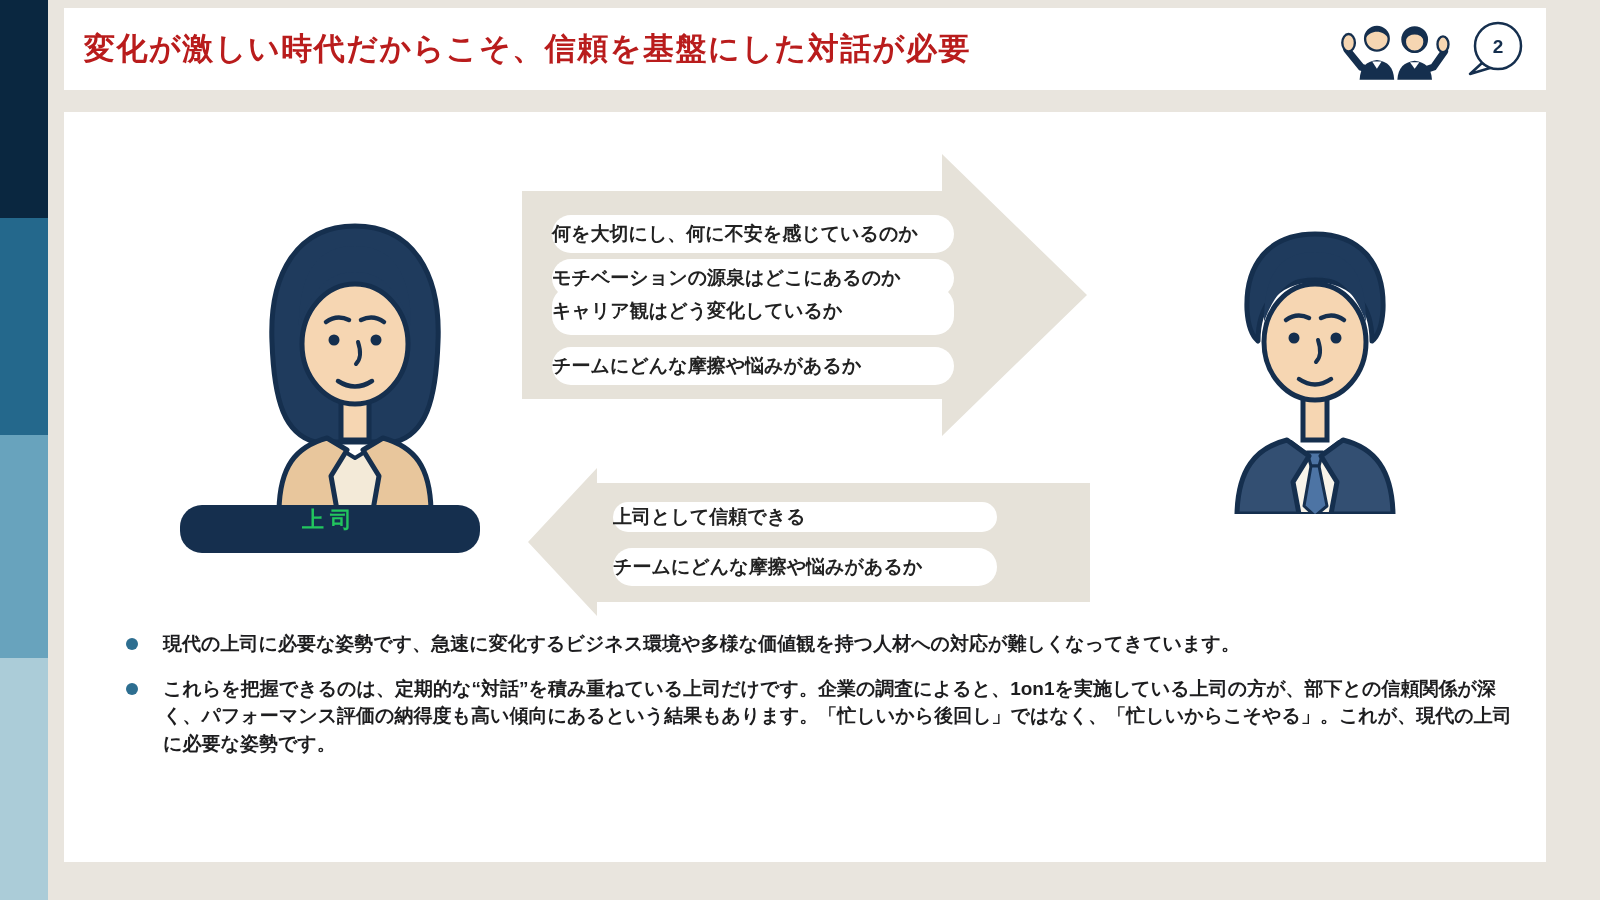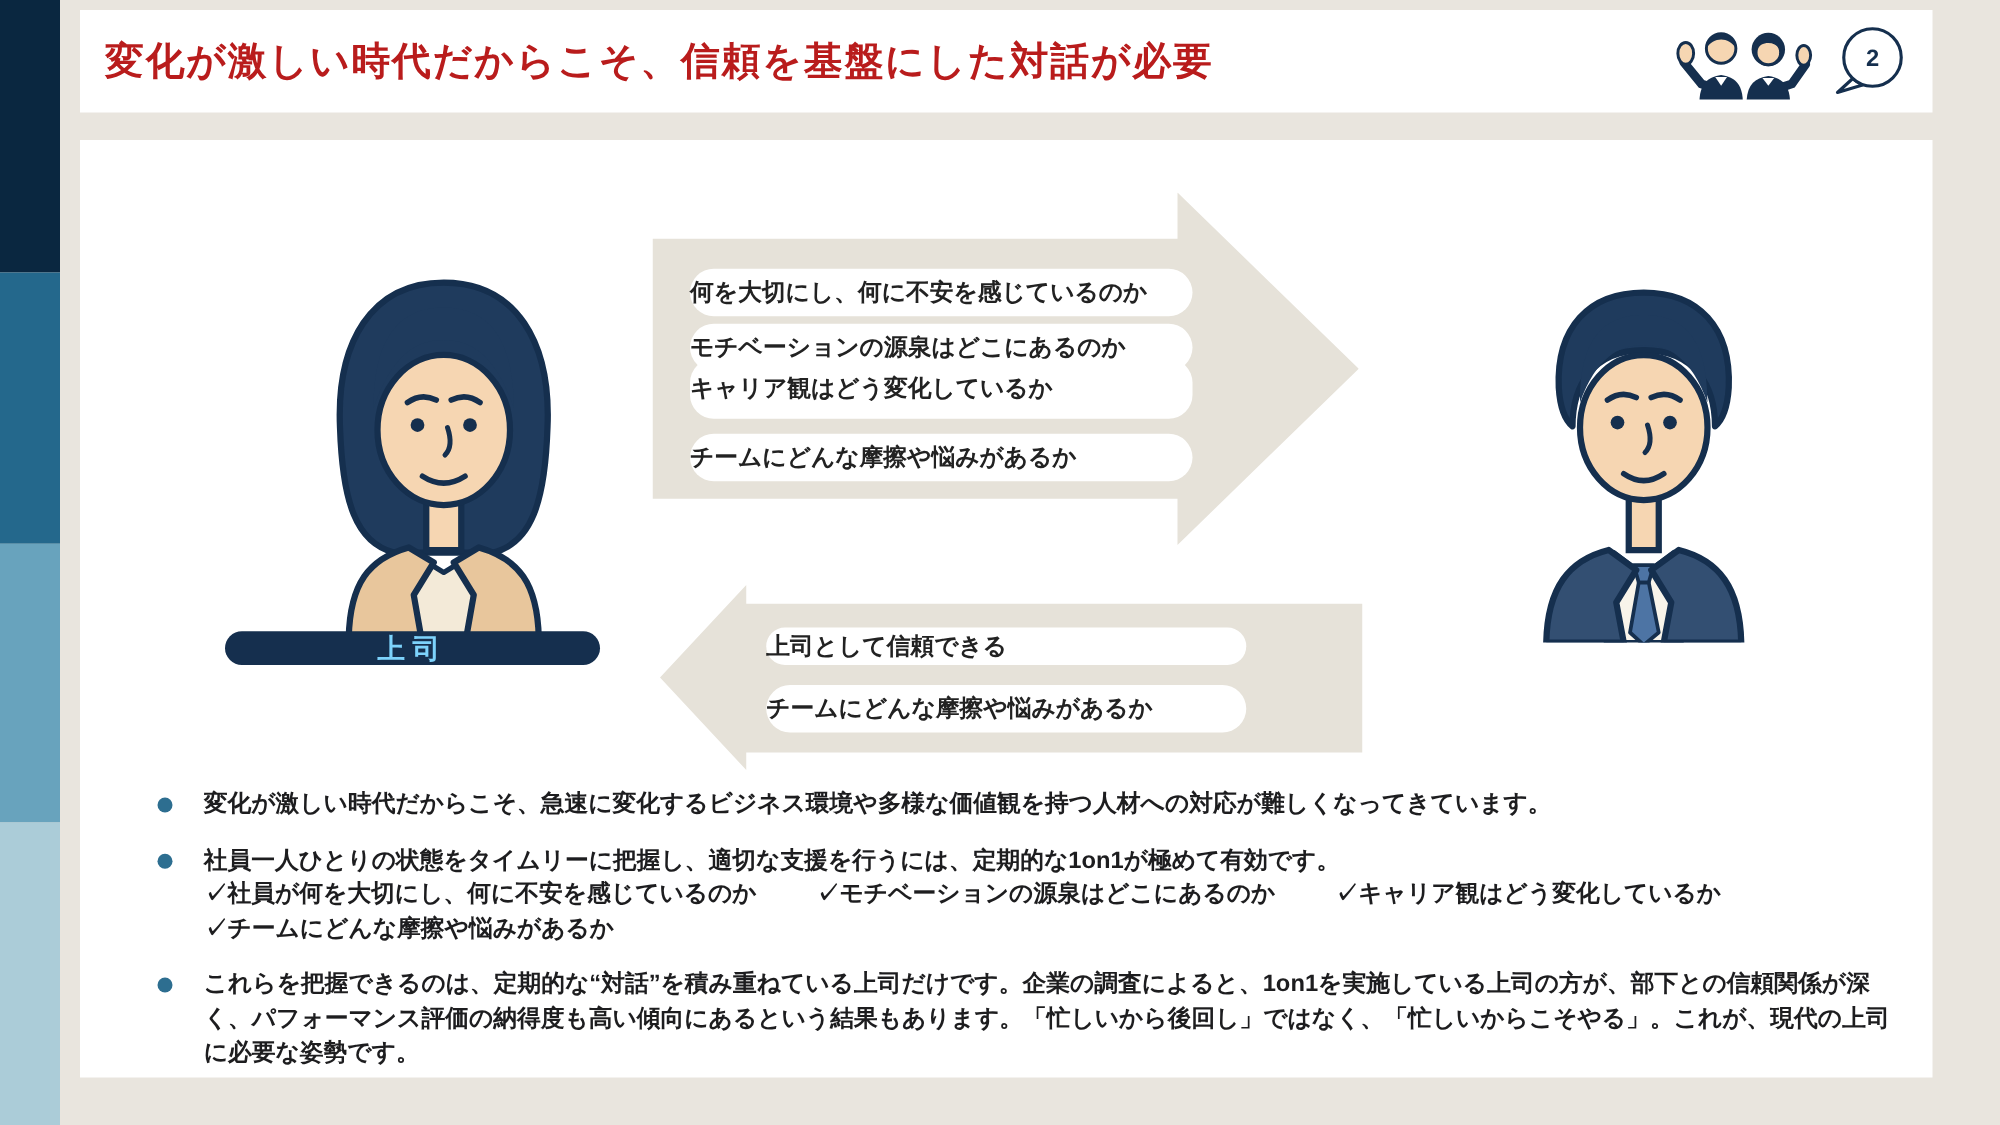--- a/index.html
+++ b/index.html
@@ -42,23 +42,23 @@
 
   
   .msg-pill{
     position:absolute;background:#ffffff;border-radius:19px;
     display:flex;align-items:center;justify-content:flex-start;
     font-size:19px;font-weight:600;color:#222222;white-space:nowrap;
   }
 
   
   .role-pill{
-    position:absolute;height:27px;background:#152f4e;border-radius:22px;
-    display:flex;align-items:center;justify-content:center;
-    color:#7dd3fc;font-size:22px;font-weight:700;letter-spacing:6px;
+    position:absolute;height:48px;background:#152f4e;border-radius:22px;
+    display:flex;align-items:flex-start;justify-content:center;
+    color:#22c55e;font-size:22px;font-weight:700;letter-spacing:6px;
     z-index:5;
   }
 
   
   .bullets{position:absolute;left:62px;top:518px;width:1390px;}
   .bullet{display:flex;align-items:flex-start;margin-bottom:17px;}
   .bullet-dot{
     flex:0 0 auto;width:12px;height:12px;border-radius:50%;
     background:#2d6e90;margin-top:8px;margin-right:25px;
   }
@@ -186,38 +186,24 @@
         <path d="M52,300 C53,256 70,234 102,226 L124,242 L108,268 L114,300 Z" fill="#334f72" stroke="#152f4e" stroke-width="5" stroke-linejoin="round"></path>
         <path d="M208,300 C207,256 190,234 158,226 L136,242 L152,268 L146,300 Z" fill="#334f72" stroke="#152f4e" stroke-width="5" stroke-linejoin="round"></path>
       </svg>
     </div>
 
     <div class="bullets">
 
       <div class="bullet">
         <div class="bullet-dot"></div>
         <div class="bullet-body">
-          <div class="para">変化が激しい時代だからこそ、急速に変化するビジネス環境や多様な価値観を持つ人材への対応が難しくなってきています。</div>
+          <div class="para">現代の上司に必要な姿勢です、急速に変化するビジネス環境や多様な価値観を持つ人材への対応が難しくなってきています。</div>
         </div>
       </div>
 
-      <div class="bullet">
-        <div class="bullet-dot"></div>
-        <div class="bullet-body">
-          <div class="para">社員一人ひとりの状態をタイムリーに把握し、適切な支援を行うには、定期的な1on1が極めて有効です。</div>
-          <div class="check-row">
-            <span>✓社員が何を大切にし、何に不安を感じているのか</span>
-            <span>✓モチベーションの源泉はどこにあるのか</span>
-            <span>✓キャリア観はどう変化しているか</span>
-          </div>
-          <div class="check-row">
-            <span>✓チームにどんな摩擦や悩みがあるか</span>
-          </div>
-        </div>
-      </div>
 
       <div class="bullet">
         <div class="bullet-dot"></div>
         <div class="bullet-body">
           <div class="para">これらを把握できるのは、定期的な“対話”を積み重ねている上司だけです。企業の調査によると、1on1を実施している上司の方が、部下との信頼関係が深く、パフォーマンス評価の納得度も高い傾向にあるという結果もあります。「忙しいから後回し」ではなく、「忙しいからこそやる」。これが、現代の上司に必要な姿勢です。</div>
         </div>
       </div>
 
     </div>
   </div>

